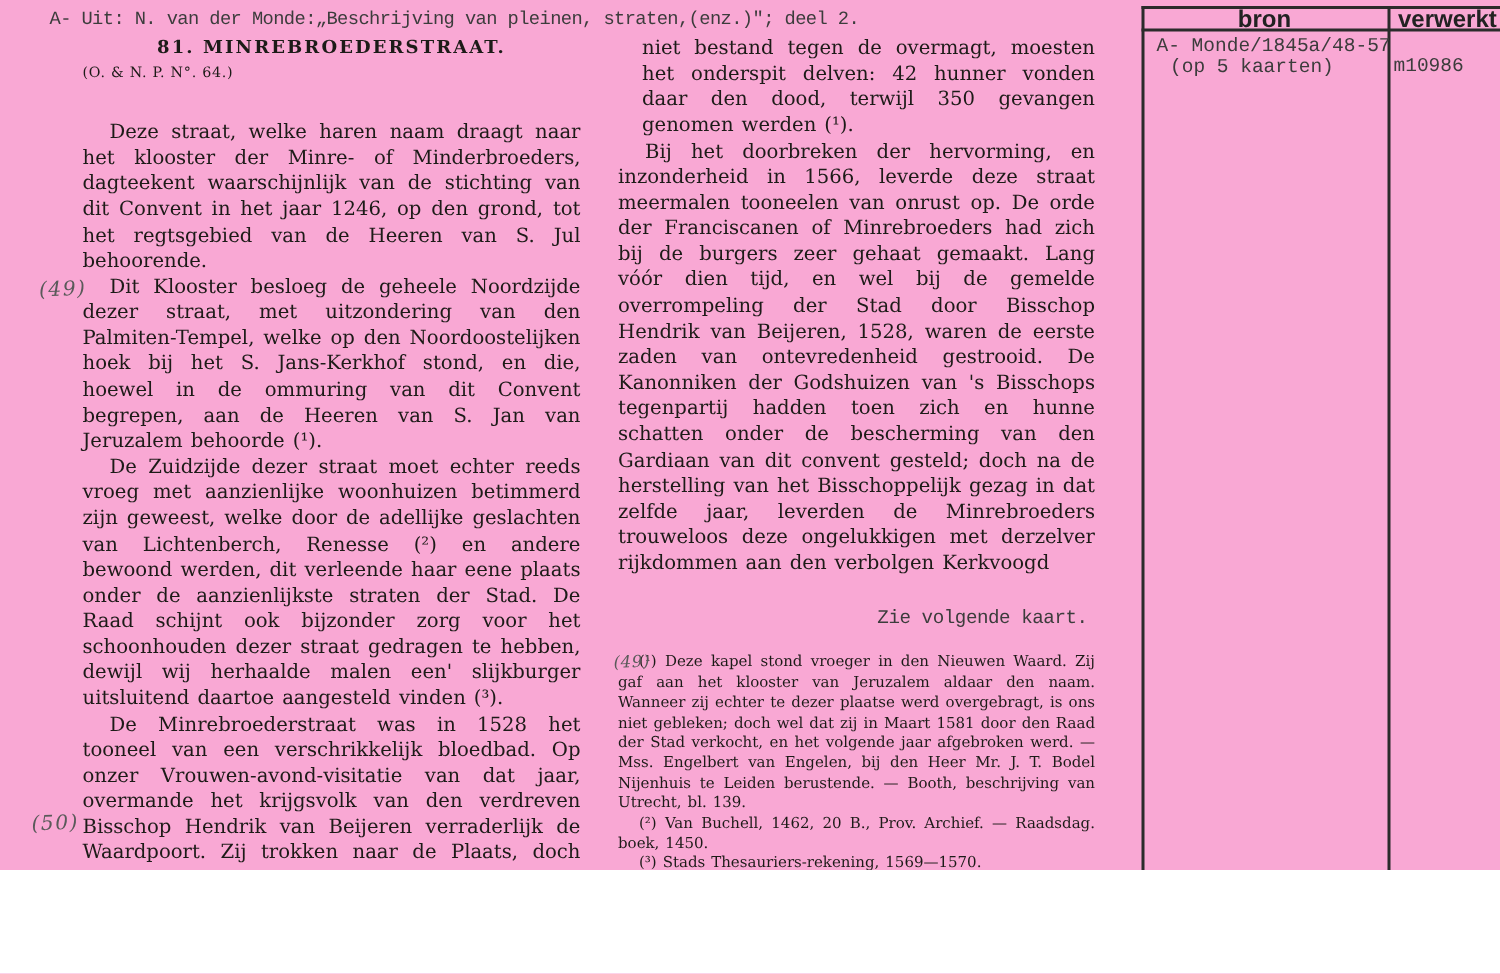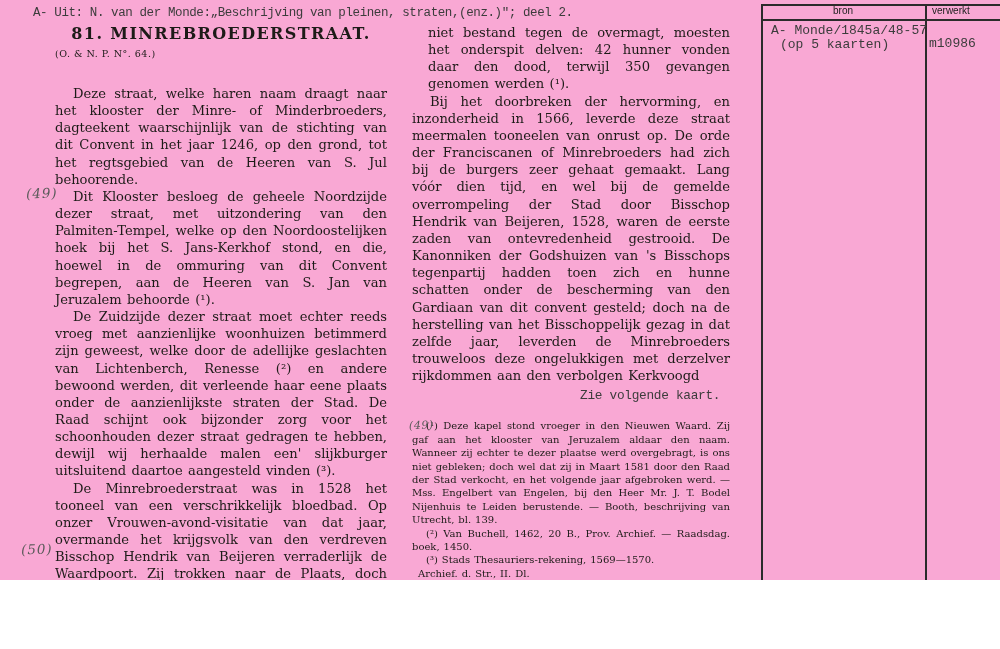--- a/index.html
+++ b/index.html
@@ -19,39 +19,39 @@
   
   .header-note{
     position:absolute;left:33px;top:6px;
     font-size:12.5px;letter-spacing:-0.4px;
   }
   
   .col{position:absolute;top:24px;}
   .col-left{left:55px;width:332px;}
   .col-right{left:412px;width:318px;}
   .title{
-    text-align:center;font-weight:bold;font-size:16px;
+    text-align:center;font-weight:bold;font-size:12px;
     letter-spacing:1.4px;
   }
   .subtitle{
     text-align:left;font-size:9.5px;margin-top:5px;letter-spacing:.5px;
   }
   .body-block{margin-top:26px;}
   .para{
     font-size:13.1px;line-height:17.15px;
     text-align:justify;text-indent:18px;
     word-spacing:1.2px;
   }
   .para.cont{text-indent:0;margin-left:16px;}
   
   .tw-insert{
     font-size:12.8px;margin-left:-14px;margin-top:2px;letter-spacing:-0.3px;
   }
   .tw-ref{
-    font-size:12.8px;margin-left:168px;margin-top:4px;letter-spacing:-0.3px;
+    font-size:12.8px;margin-left:168px;margin-top:20px;letter-spacing:-0.3px;text-align:center;
   }
   
   .footnotes{margin-top:16px;}
   .footnote{
     position:relative;
     font-size:10px;line-height:13.4px;
     text-align:justify;text-indent:14px;word-spacing:.8px;
   }
   .footnote:nth-child(4){text-indent:6px;}
   .footnote:nth-child(5){margin-top:15px;}
@@ -70,21 +70,21 @@
   .margin-mark.m50{left:21px;top:541px;}
   
   .rule{position:absolute;background:#2b2b2b;}
   .t-top{left:761px;top:4px;width:239px;height:2px;}
   .t-mid{left:761px;top:19px;width:239px;height:2px;}
   .t-v1{left:761px;top:4px;width:2px;height:645px;}
   .t-v2{left:925px;top:4px;width:2px;height:645px;}
   .t-head{
     position:absolute;top:5px;
     font-family:"Liberation Sans", sans-serif;
-    font-weight:normal;font-size:10px;color:#222;
+    font-weight:bold;font-size:16px;color:#222;
   }
   .t-head.bron{left:763px;width:160px;text-align:center;}
   .t-head.verwerkt{left:932px;}
   .t-val{position:absolute;font-size:13px;}
   .t-val.b1{left:771px;top:23px;}
   .t-val.b2{left:780px;top:37px;}
   .t-val.vw{left:929px;top:36px;}
 </style>
 </head>
 <body>

